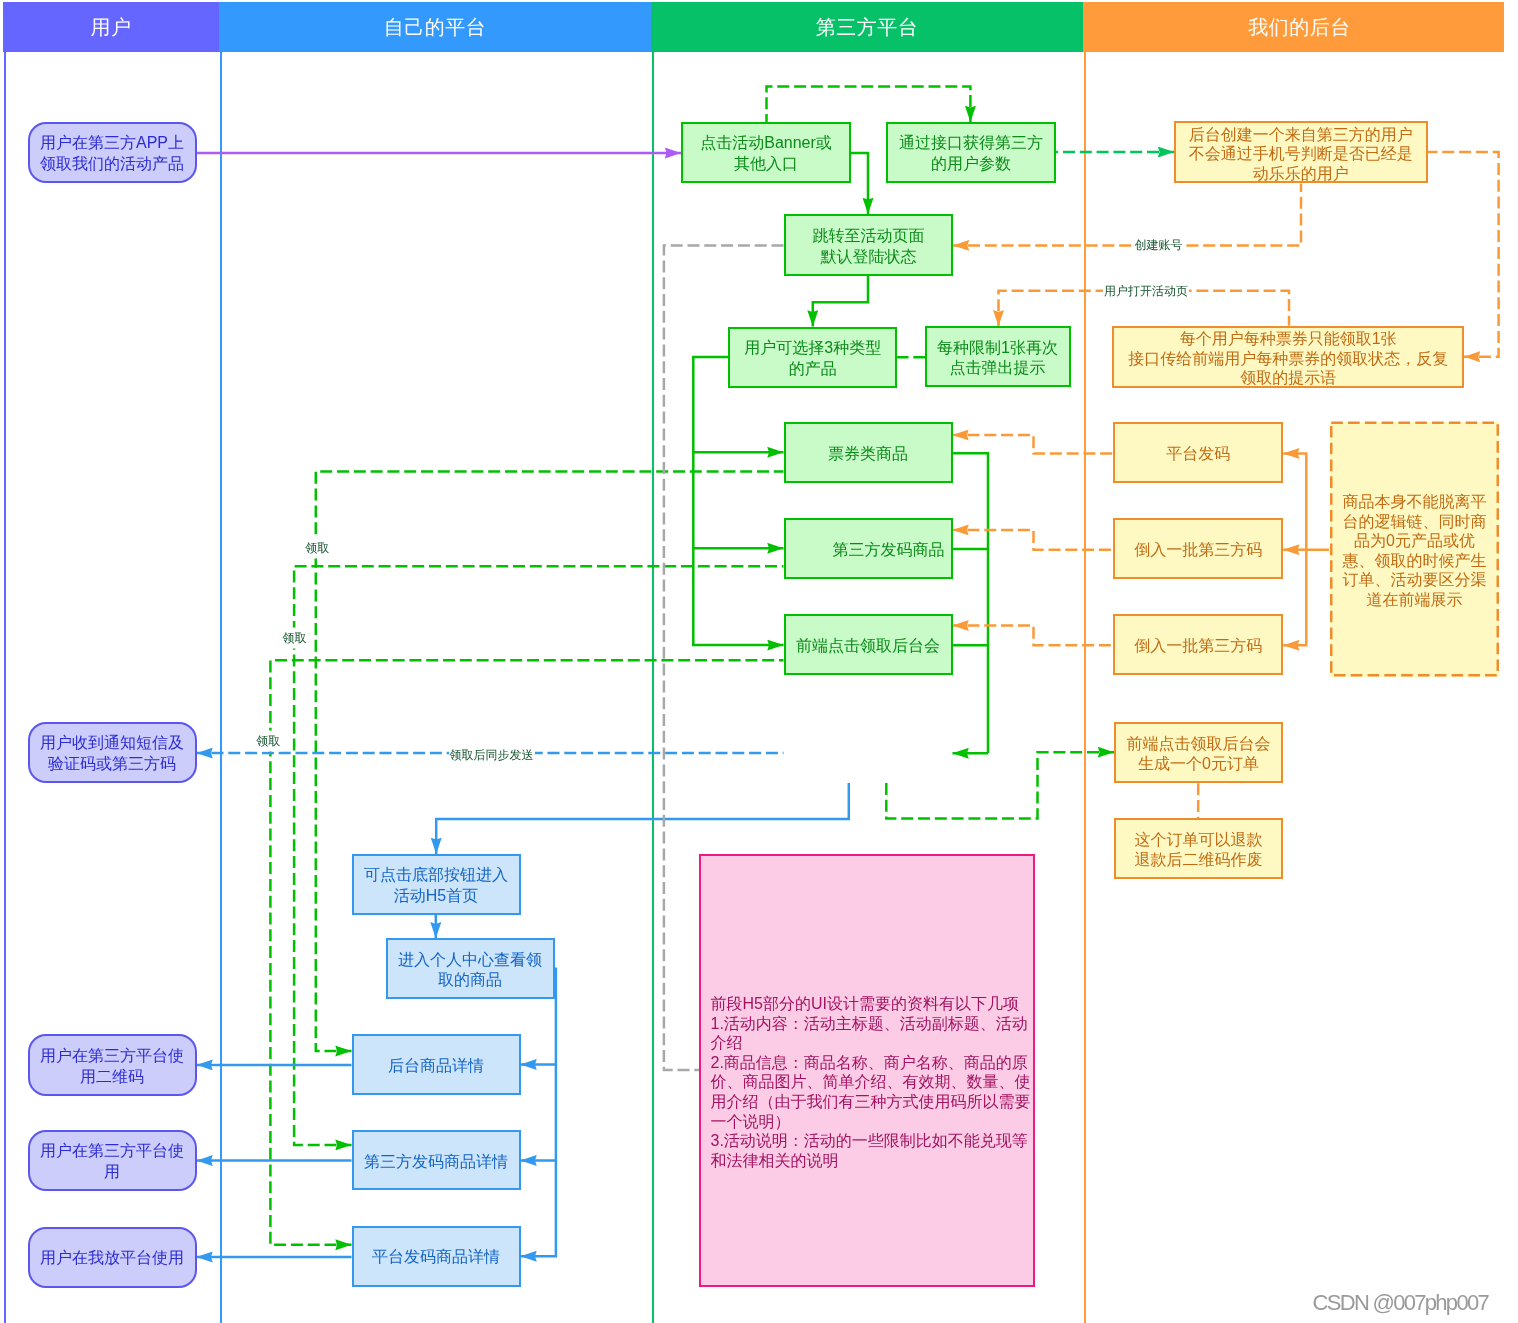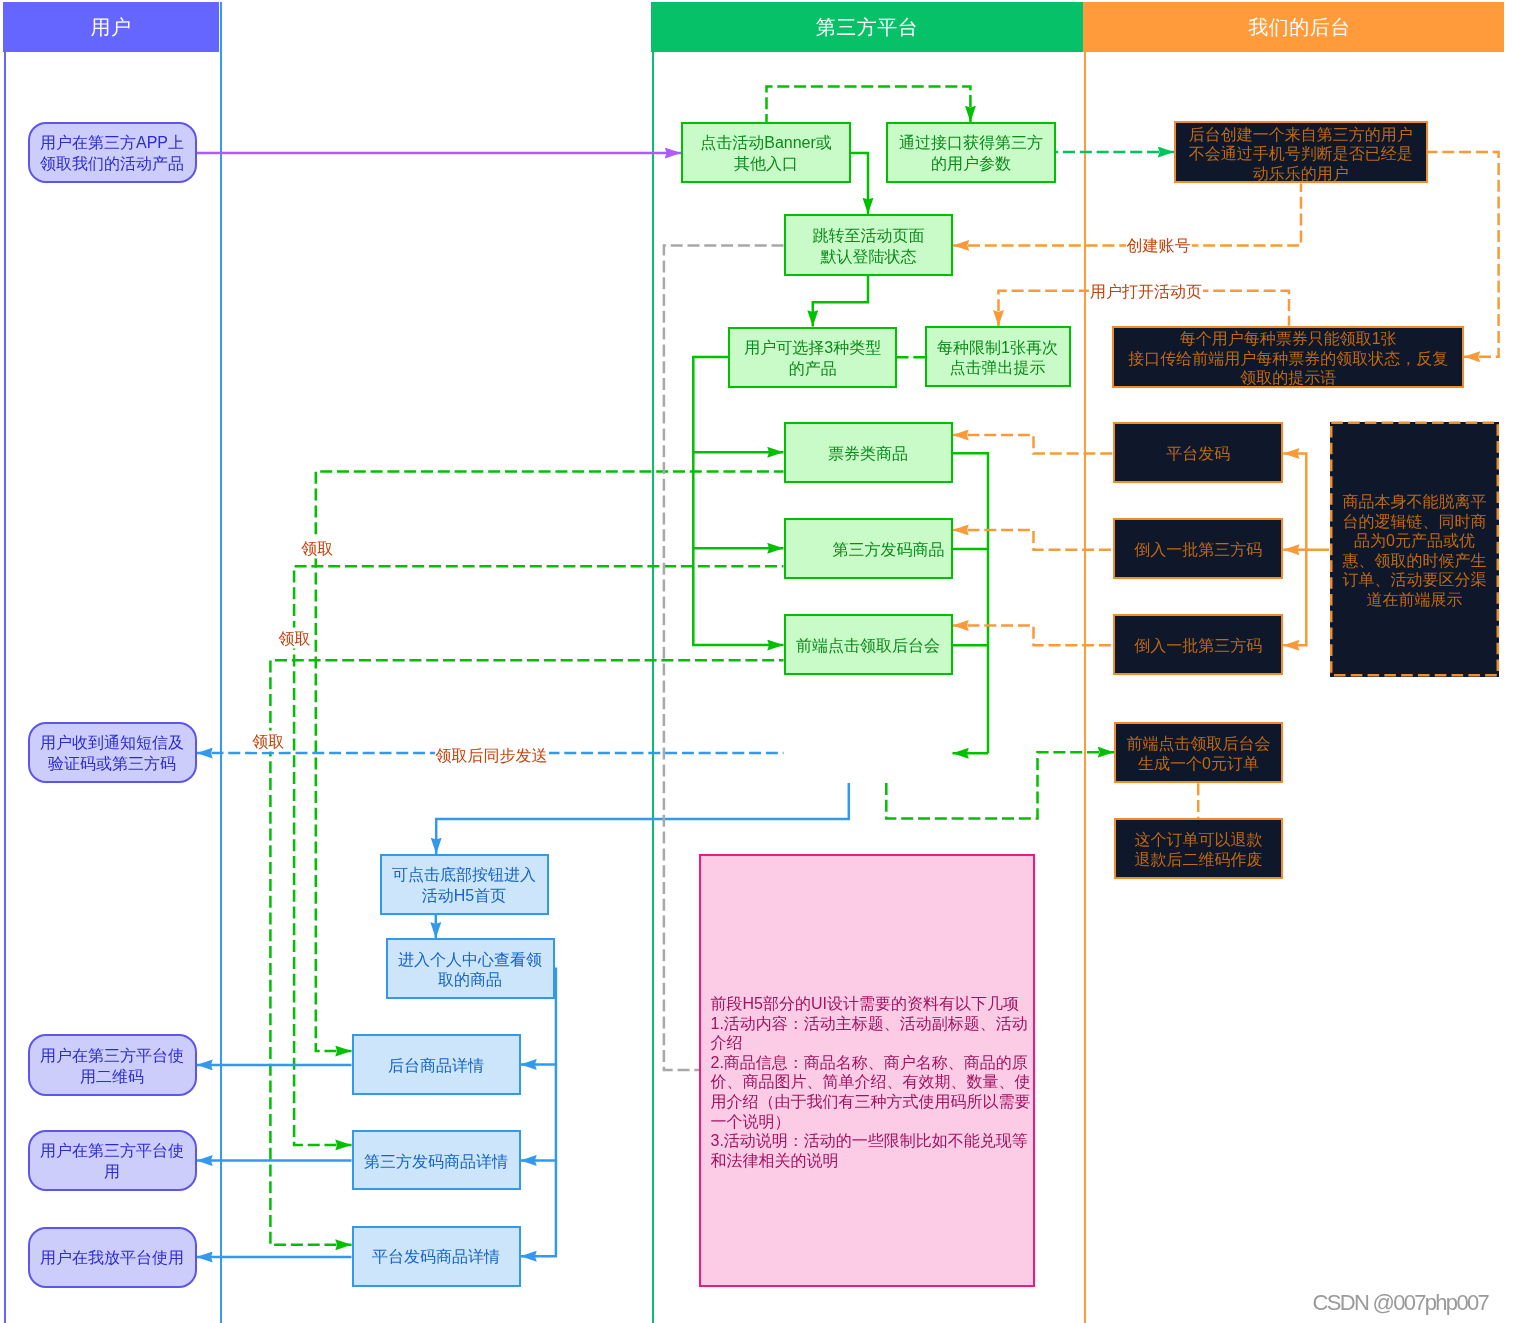--- a/index.html
+++ b/index.html
@@ -8,34 +8,37 @@
 .lane-header{position:absolute;top:2px;height:50px;display:flex;align-items:center;justify-content:center;
   color:#ffffff;font-size:20px;line-height:1;letter-spacing:.5px;}
 .lane-line{position:absolute;top:2px;width:2px;height:1321px;}
 #edges,#overlay{position:absolute;left:0;top:0;width:1518px;height:1323px;pointer-events:none;}
 .node{position:absolute;box-sizing:border-box;display:flex;align-items:center;justify-content:center;
   text-align:center;white-space:pre-line;font-size:16px;line-height:20.6px;border-width:2.5px;border-style:solid;padding-top:3px;}
 .node.left{justify-content:flex-start;text-align:left;padding-left:10px;}
 .n-purple{background:#cdcdfb;border-color:#5b57ee;color:#2b2bd4;}
 .n-blue{background:#cce5fa;border-color:#3399ee;color:#1464c6;}
 .n-green{background:#c9fbc9;border-color:#00c000;color:#0a8a17;}
-.n-orange{background:#0f172a;border-color:#ef8c2b;color:#c26a12;}
+.n-orange{background:#fef9c3;border-color:#ef8c2b;color:#c26a12;}
 .n-pink{background:#fccce6;border-color:#ee1a80;color:#a21260;}
 .stadium{border-radius:18px;}
 .dashed{border-color:transparent;}
-.edge-label{position:absolute;transform:translate(-50%,-50%);background:#ffffff;color:#c2410c;
-  font-size:16px;line-height:21px;white-space:nowrap;padding:0 1px;}
+.edge-label{position:absolute;transform:translate(-50%,-50%);background:#ffffff;color:#14532d;
+  font-size:12px;line-height:21px;white-space:nowrap;padding:0 1px;}
 #watermark{position:absolute;right:16px;bottom:9px;color:#9a9a9a;font-size:22px;line-height:1;letter-spacing:-1.7px;}
 </style>
 </head>
 <body>
 
 <div id="canvas">
 <div class="lane-header" style="left:3px;width:216px;background:#6466ff">
       <span>用户</span>
+    </div>
+<div class="lane-header" style="left:219px;width:432px;background:#3399fc">
+      <span>自己的平台</span>
     </div>
 <div class="lane-header" style="left:651px;width:432px;background:#06c167">
       <span>第三方平台</span>
     </div>
 <div class="lane-header" style="left:1083px;width:433px;background:#ff9b3a">
       <span>我们的后台</span>
     </div>
 <div class="lane-line" style="left:4px;background:#6466ff"></div>
 <div class="lane-line" style="left:220px;background:#3399fc"></div>
 <div class="lane-line" style="left:652px;background:#06c167"></div>
@@ -102,21 +105,21 @@
 </svg>
 <div class="node n-purple stadium" style="left:27.5px;top:121.5px;width:169px;height:61px;"><span>用户在第三方APP上
 领取我们的活动产品</span></div>
 <div class="node n-purple stadium" style="left:27.5px;top:721.8px;width:169px;height:61px;"><span>用户收到通知短信及
 验证码或第三方码</span></div>
 <div class="node n-purple stadium" style="left:27.5px;top:1034px;width:169px;height:62px;"><span>用户在第三方平台使
 用二维码</span></div>
 <div class="node n-purple stadium" style="left:27.5px;top:1130px;width:169px;height:61px;"><span>用户在第三方平台使
 用</span></div>
 <div class="node n-purple stadium" style="left:27.5px;top:1226.6px;width:169px;height:61px;"><span>用户在我放平台使用</span></div>
-<div class="node n-blue" style="left:351.5px;top:854px;width:169px;height:61px;margin-left:28px;"><span>可点击底部按钮进入
+<div class="node n-blue" style="left:351.5px;top:854px;width:169px;height:61px;"><span>可点击底部按钮进入
 活动H5首页</span></div>
 <div class="node n-blue" style="left:351.5px;top:938.3px;width:169px;height:61px;margin-left:34px;"><span>进入个人中心查看领
 取的商品</span></div>
 <div class="node n-blue" style="left:351.5px;top:1033.8px;width:169px;height:61px;"><span>后台商品详情</span></div>
 <div class="node n-blue" style="left:351.5px;top:1130.3px;width:169px;height:60px;"><span>第三方发码商品详情</span></div>
 <div class="node n-blue" style="left:351.5px;top:1225.7px;width:169px;height:61px;"><span>平台发码商品详情</span></div>
 <div class="node n-green" style="left:681px;top:122px;width:170px;height:61px;"><span>点击活动Banner或
 其他入口</span></div>
 <div class="node n-green" style="left:886px;top:122px;width:170px;height:61px;text-align:center;"><span>通过接口获得第三方
 的用户参数</span></div>

